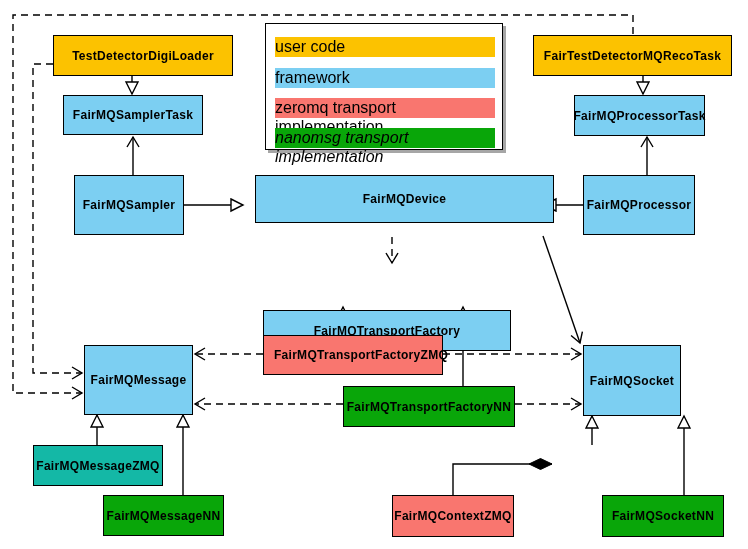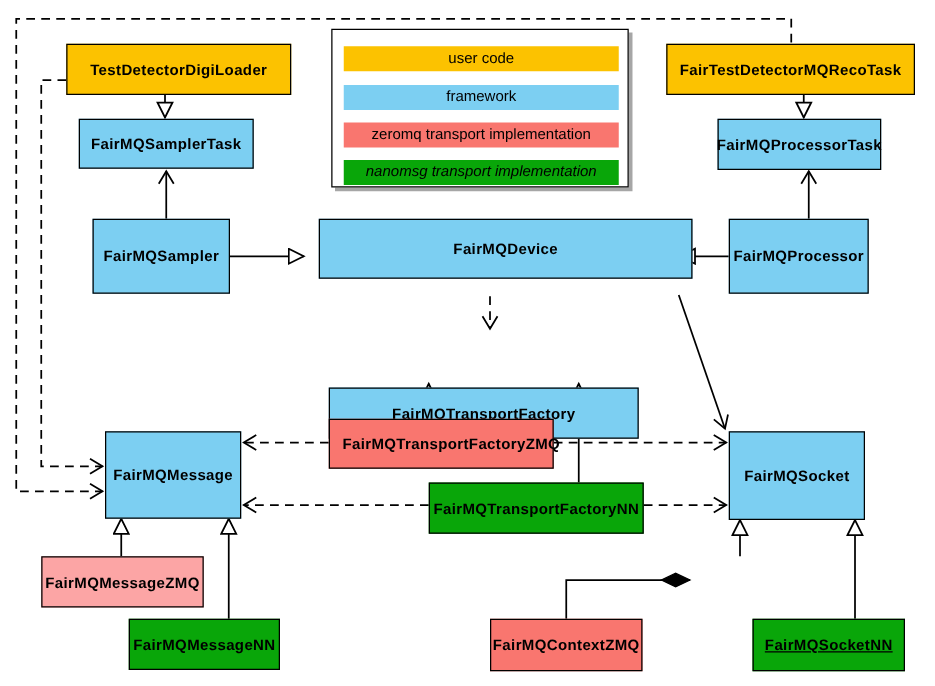--- a/index.html
+++ b/index.html
@@ -13,21 +13,21 @@
     border:1.5px solid #000;display:flex;align-items:center;justify-content:center;
     text-align:center;font-weight:bold;font-size:12px;color:#000;letter-spacing:.3px;
   }
   .node.abstract{}
   .legend{
     position:absolute;z-index:2;box-sizing:border-box;background:#fff;
     border:1.5px solid #000;box-shadow:3px 3px 0 rgba(0,0,0,0.35);
   }
   .legend-bar{
     position:absolute;left:9px;width:220px;height:20px;line-height:19px;
-    text-align:center;font-size:12px;color:#000;
+    font-size:16px;color:#000;
   }
 </style>
 </head>
 <body>
 
 <div class="stage">
 
   <svg class="edges" width="748" height="549" viewBox="0 0 748 549">
     <defs>
       <marker id="tri" markerWidth="16" markerHeight="16" refX="13" refY="7" orient="auto" markerUnits="userSpaceOnUse">
@@ -124,34 +124,34 @@
   </div>
 
   <div class="node" style="left: 343px; top: 386px; width: 172px; height: 41px; background: rgb(9, 166, 9);">
     <span>FairMQTransportFactoryNN</span>
   </div>
 
   <div class="node abstract" style="left: 84px; top: 345px; width: 109px; height: 70px; background: rgb(124, 207, 242);">
     <span>FairMQMessage</span>
   </div>
 
-  <div class="node abstract" style="left: 583px; top: 345px; width: 109px; height: 71px; background: rgb(124, 207, 242);">
+  <div class="node abstract" style="left: 583px; top: 345px; width: 98px; height: 71px; background: rgb(124, 207, 242);">
     <span>FairMQSocket</span>
   </div>
 
-  <div class="node" style="left: 33px; top: 445px; width: 130px; height: 41px; background: #fca5a5;">
+  <div class="node" style="left: 33px; top: 445px; width: 130px; height: 41px; background: #14b8a6;">
     <span>FairMQMessageZMQ</span>
   </div>
 
   <div class="node" style="left: 103px; top: 495px; width: 121px; height: 41px; background: rgb(9, 166, 9);">
     <span>FairMQMessageNN</span>
   </div>
 
 
   <div class="node" style="left: 392px; top: 495px; width: 122px; height: 42px; background: rgb(249, 118, 111);">
     <span>FairMQContextZMQ</span>
   </div>
 
-  <div class="node" style="left: 602px; top: 495px; width: 122px; height: 42px; background: rgb(9, 166, 9); text-decoration: underline;">
+  <div class="node" style="left: 602px; top: 495px; width: 122px; height: 42px; background: rgb(9, 166, 9);">
     <span>FairMQSocketNN</span>
   </div>
 
 </div>
 
 </body></html>

